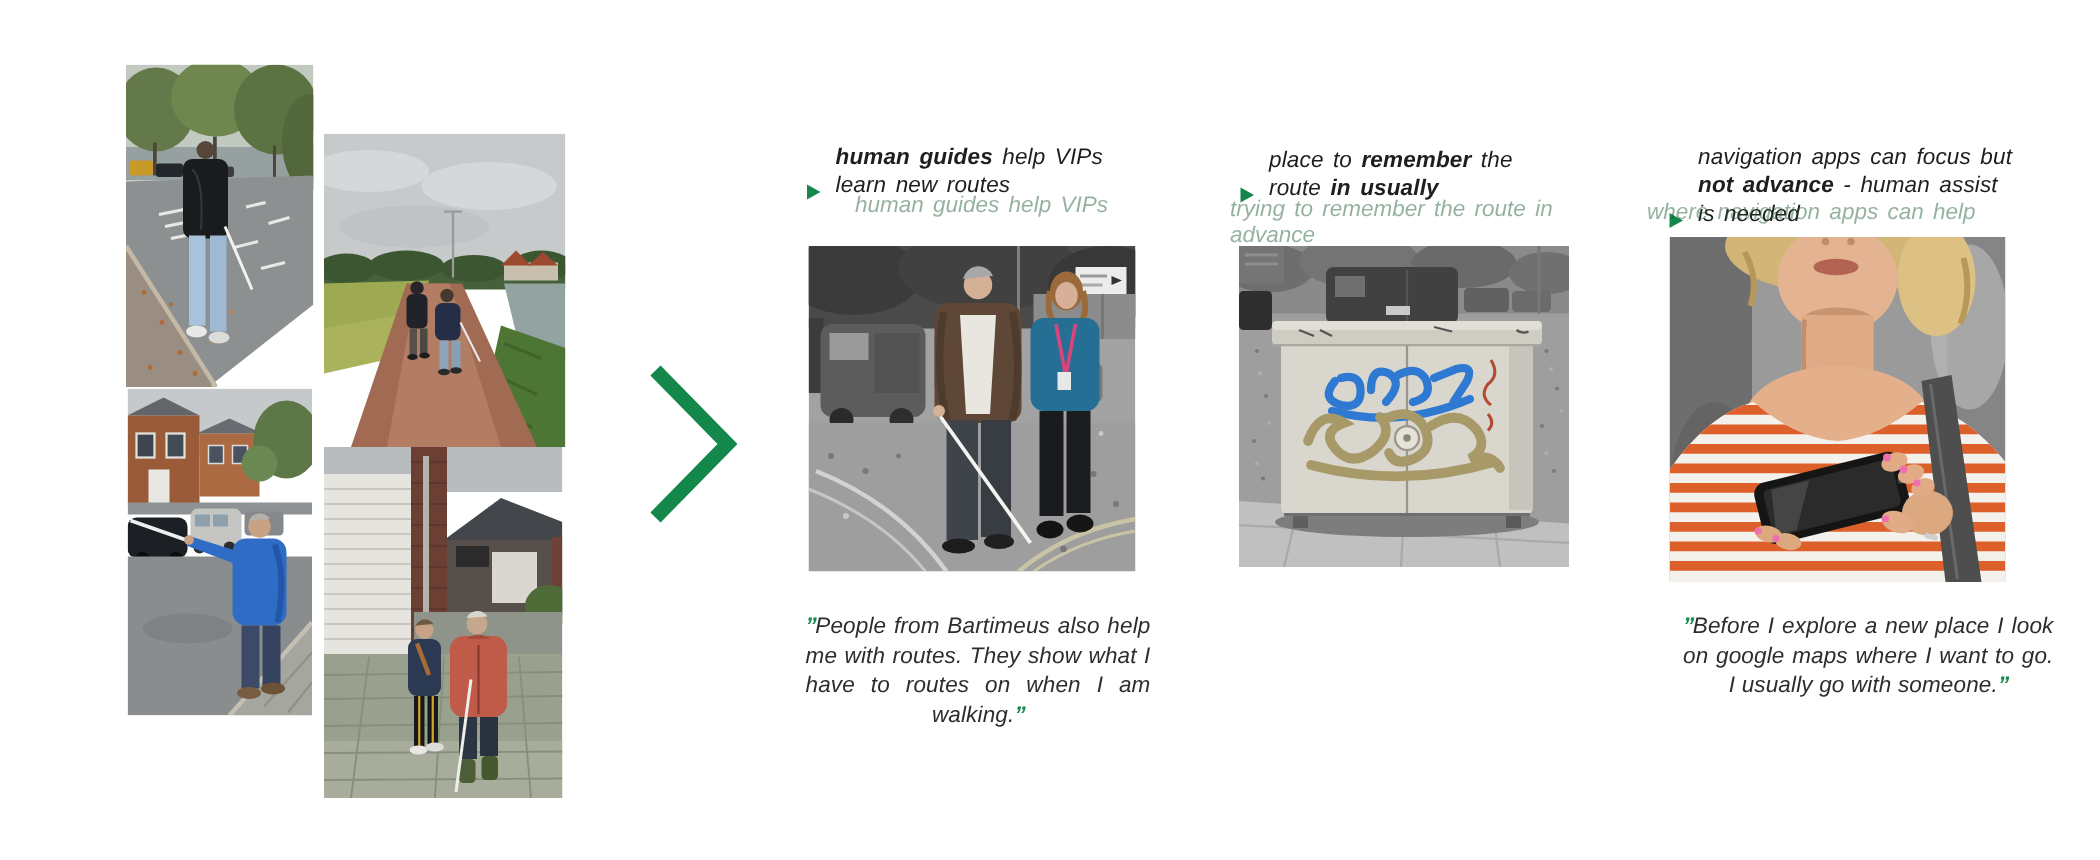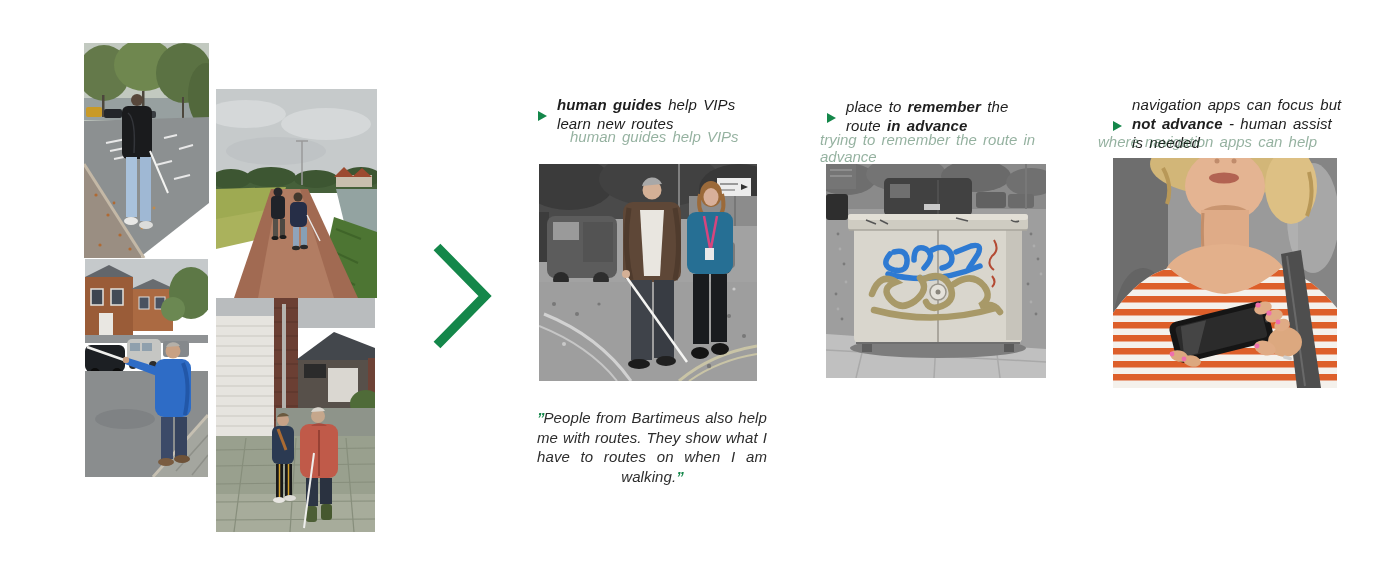--- a/index.html
+++ b/index.html
@@ -1,21 +1,21 @@
 <!DOCTYPE html>
 <html style="--green: #14874a;"><head>
 <meta charset="utf-8">
 <style>
   html,body{margin:0;padding:0;background:#ffffff;}
   #page{position:relative;width:1400px;height:573px;background:#ffffff;overflow:hidden;
         font-family:"Liberation Sans",sans-serif;color:#222;}
   .photo{position:absolute;overflow:hidden;}
   .photo svg{display:block;width:100%;height:100%;}
   
-  .finding-header{position:absolute;display:flex;align-items:center;}
+  .finding-header{position:absolute;display:flex;align-items:flex-end;}
   .bullet{width:0;height:0;border-left:9px solid var(--green);border-top:5.5px solid transparent;
           border-bottom:5.5px solid transparent;margin:4px 10px 0 0;flex:0 0 auto;}
   .htext{font-style:italic;font-size:15px;line-height:19px;color:#1e1e1e;word-spacing:2px;letter-spacing:.1px;}
   .htext b{font-weight:700;}
   .ghost{position:absolute;font-style:italic;font-size:15px;line-height:17px;color:#14532d;opacity:.45;
          word-spacing:2px;pointer-events:none;}
   .quote{position:absolute;font-style:italic;font-size:15px;line-height:19.5px;color:#2d2d2d;
          text-align:justify;text-align-last:center;letter-spacing:.1px;}
   .qm{color:var(--green);font-weight:700;letter-spacing:-1px;}
   .chev{position:absolute;left:430px;top:240px;}
@@ -303,21 +303,21 @@
       <ellipse cx="181" cy="185" rx="9" ry="6" fill="#161616"></ellipse>
     </svg>
   </div>
 
   <div class="quote" style="left:537px;top:408px;width:230px">
     <span class="qm">”</span><span>People from Bartimeus also help me with routes. They show what I have to routes on when I am walking.</span><span class="qm">”</span>
   </div>
 
   <div class="finding-header" style="left:827px;top:97px;width:205px">
     <span class="bullet"></span>
-    <div class="htext" style="width:175px"><span>place to </span><b>remember</b><span> the route </span><b>in advance</b></div>
+    <div class="htext" style="width:175px"><span>place to </span><b>remember</b><span> the route </span><b>in usually</b></div>
   </div>
   <div class="ghost" style="left:820px;top:131px;width:250px">trying to remember the route in advance</div>
 
   <div class="photo" style="left:826px;top:164px;width:220px;height:214px">
     <svg viewBox="0 0 220 214" xmlns="http://www.w3.org/2000/svg">
       <rect width="220" height="214" fill="#9e9e9e"></rect>
       <rect width="220" height="45" fill="#8a8a8a"></rect>
       <ellipse cx="20" cy="15" rx="30" ry="16" fill="#6e6e6e"></ellipse>
       <ellipse cx="80" cy="10" rx="40" ry="18" fill="#747474"></ellipse>
       <ellipse cx="150" cy="12" rx="35" ry="16" fill="#6a6a6a"></ellipse>
@@ -448,14 +448,17 @@
       <circle cx="165" cy="164" r="2.4" fill="#ef6fae"></circle>
         <circle cx="144" cy="188" r="2.4" fill="#ef6fae"></circle>
       <rect x="170" y="198" width="9" height="3.5" rx="1.5" fill="#cfcfcf" transform="rotate(14 174 200)"></rect>
       <ellipse cx="66" cy="198" rx="9" ry="5.5" fill="#dca87f" transform="rotate(12 66 198)"></ellipse>
       <ellipse cx="79" cy="203" rx="9" ry="5.5" fill="#dca87f" transform="rotate(12 79 203)"></ellipse>
       <circle cx="59" cy="196" r="2.4" fill="#ef6fae"></circle>
         <circle cx="71" cy="201" r="2.4" fill="#ef6fae"></circle>
     </svg>
   </div>
 
+  <div class="quote" style="left:1122px;top:408px;width:247px">
+    <span class="qm">”</span><span>Before I explore a new place I look on google maps where I want to go. I usually go with someone.</span><span class="qm">”</span>
+  </div>
 
 </div>
 
 </body></html>

